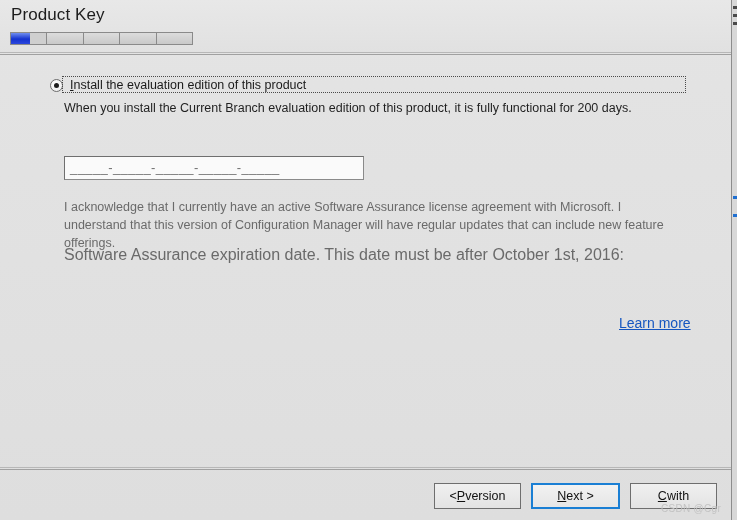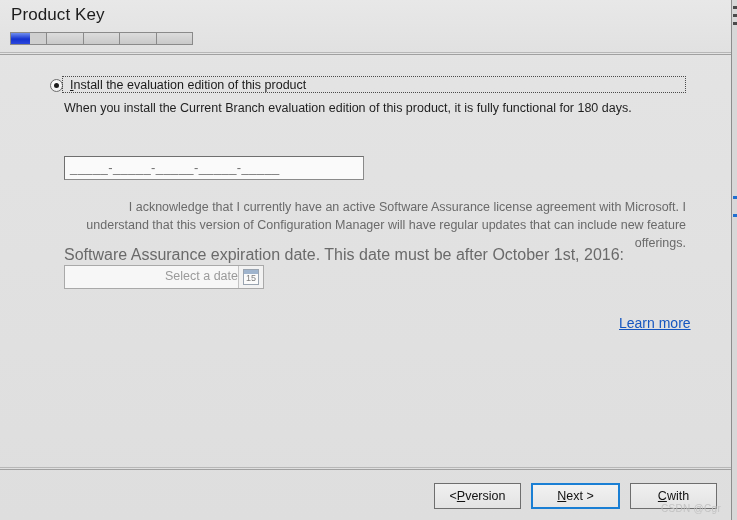--- a/index.html
+++ b/index.html
@@ -106,21 +106,20 @@
   }
   #rule-top    { top: 52px; }
   #rule-bottom { top: 467px; }
 
   
   #content {
     position: absolute;
     left: 0; top: 56px;
     width: 731px;
     height: 290px;
-    text-align: right;
   }
 
   
   .radio-row {
     position: absolute;
     display: flex;
     align-items: flex-start;
   }
   #option-evaluation-row { left: 50px; top: 22px; }
   #option-licensed-row   { left: 50px; top: 75px; }
@@ -351,40 +350,31 @@
   </div>
 
   <div id="content">
 
     <div class="radio-row" id="option-evaluation-row">
       <span class="radio-mark checked"></span>
       <span class="radio-label"><span class="mn">I</span><span>nstall the evaluation edition of this product</span></span>
     </div>
     <div id="focus-rect"></div>
 
-    <div id="evaluation-description">When you install the Current Branch evaluation edition of this product, it is fully functional for 180 days.</div>
+    <div id="evaluation-description">When you install the Current Branch evaluation edition of this product, it is fully functional for 200 days.</div>
 
 
     <div id="product-key-input">
       <div id="product-key-mask">_____-_____-_____-_____-_____</div>
     </div>
 
     <div id="license-acknowledgment">I acknowledge that I currently have an active Software Assurance license agreement with Microsoft. I understand that this version of Configuration Manager will have regular updates that can include new feature offerings.</div>
 
     <div id="sa-expiration-label">Software Assurance expiration date. This date must be after October 1st, 2016:</div>
 
-    <div id="date-picker">
-      <div id="date-picker-placeholder">Select a date</div>
-      <div id="calendar-icon-button">
-        <span class="cal-glyph">
-          <span class="cal-head"></span>
-          <span class="cal-day">15</span>
-        </span>
-      </div>
-    </div>
 
     <a id="learn-more-link">Learn more</a>
 
   </div>
 
   <div class="rule-double" id="rule-bottom">
     <div class="l1"></div>
       <div class="l2"></div>
   </div>
 

